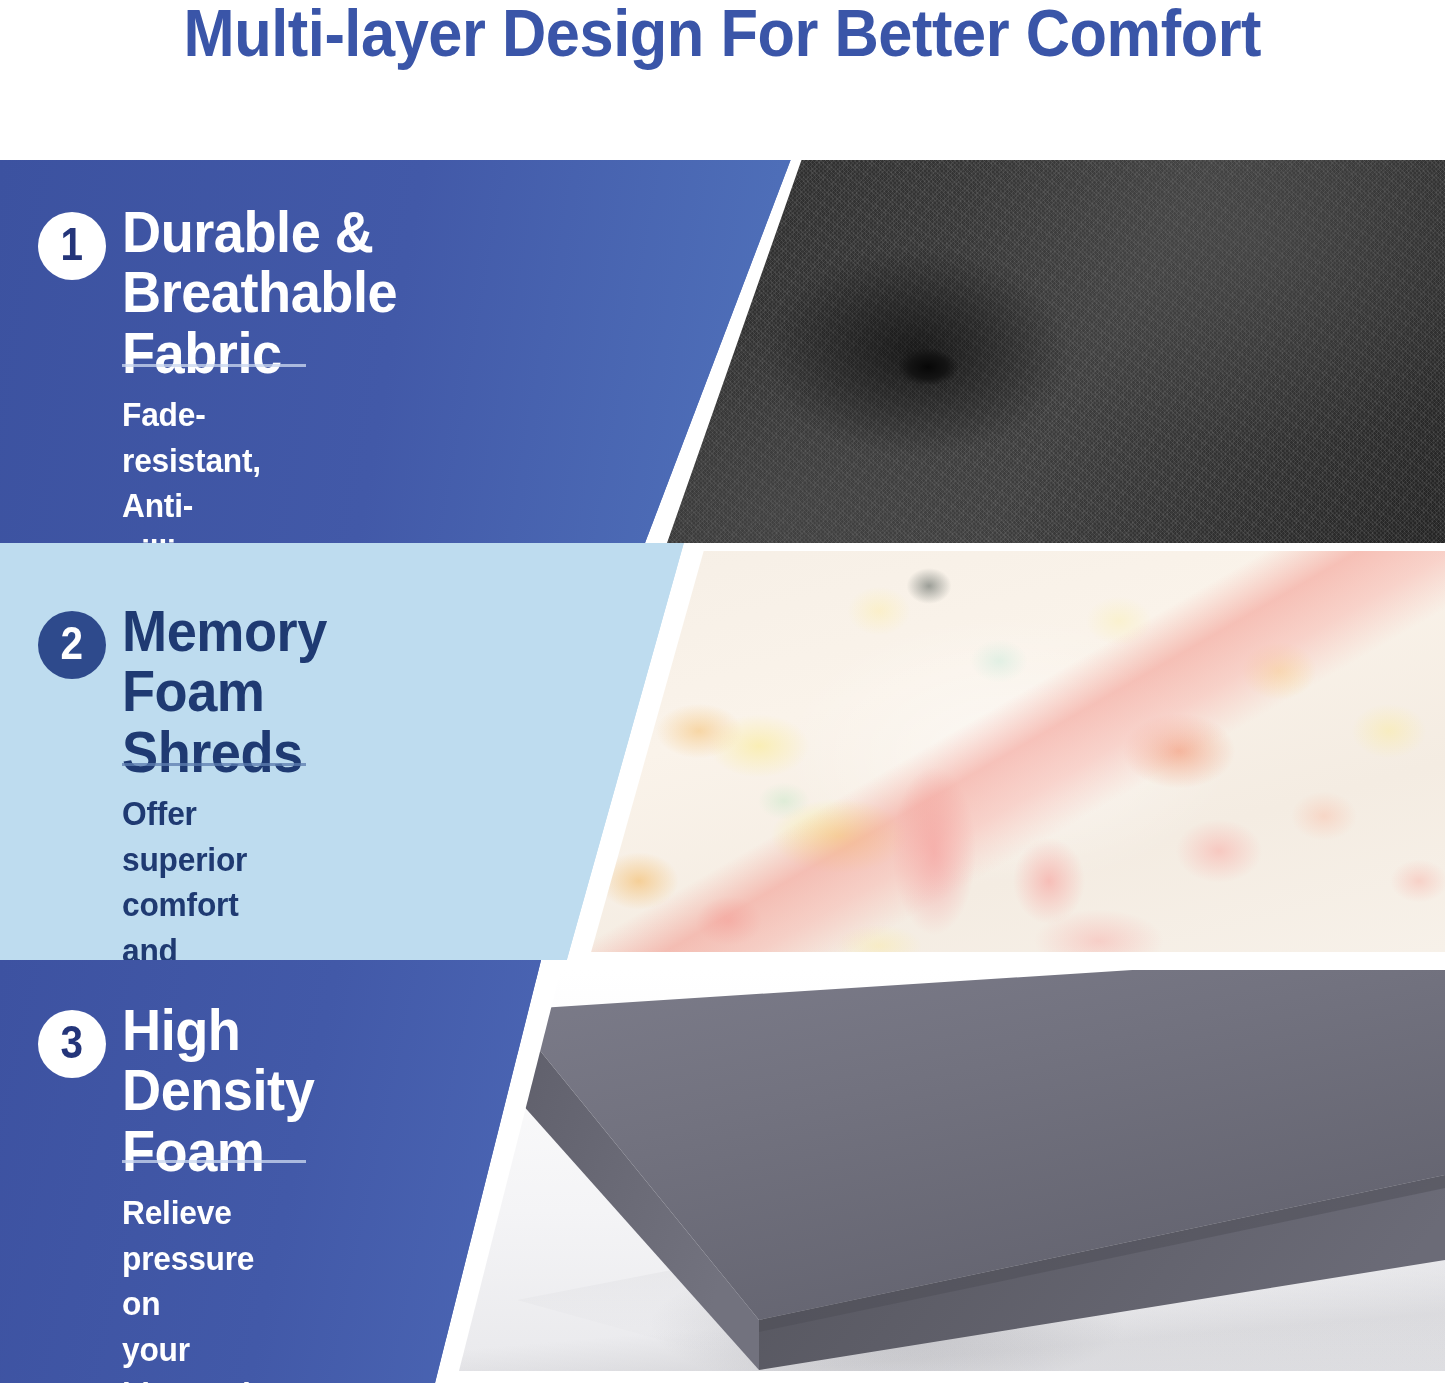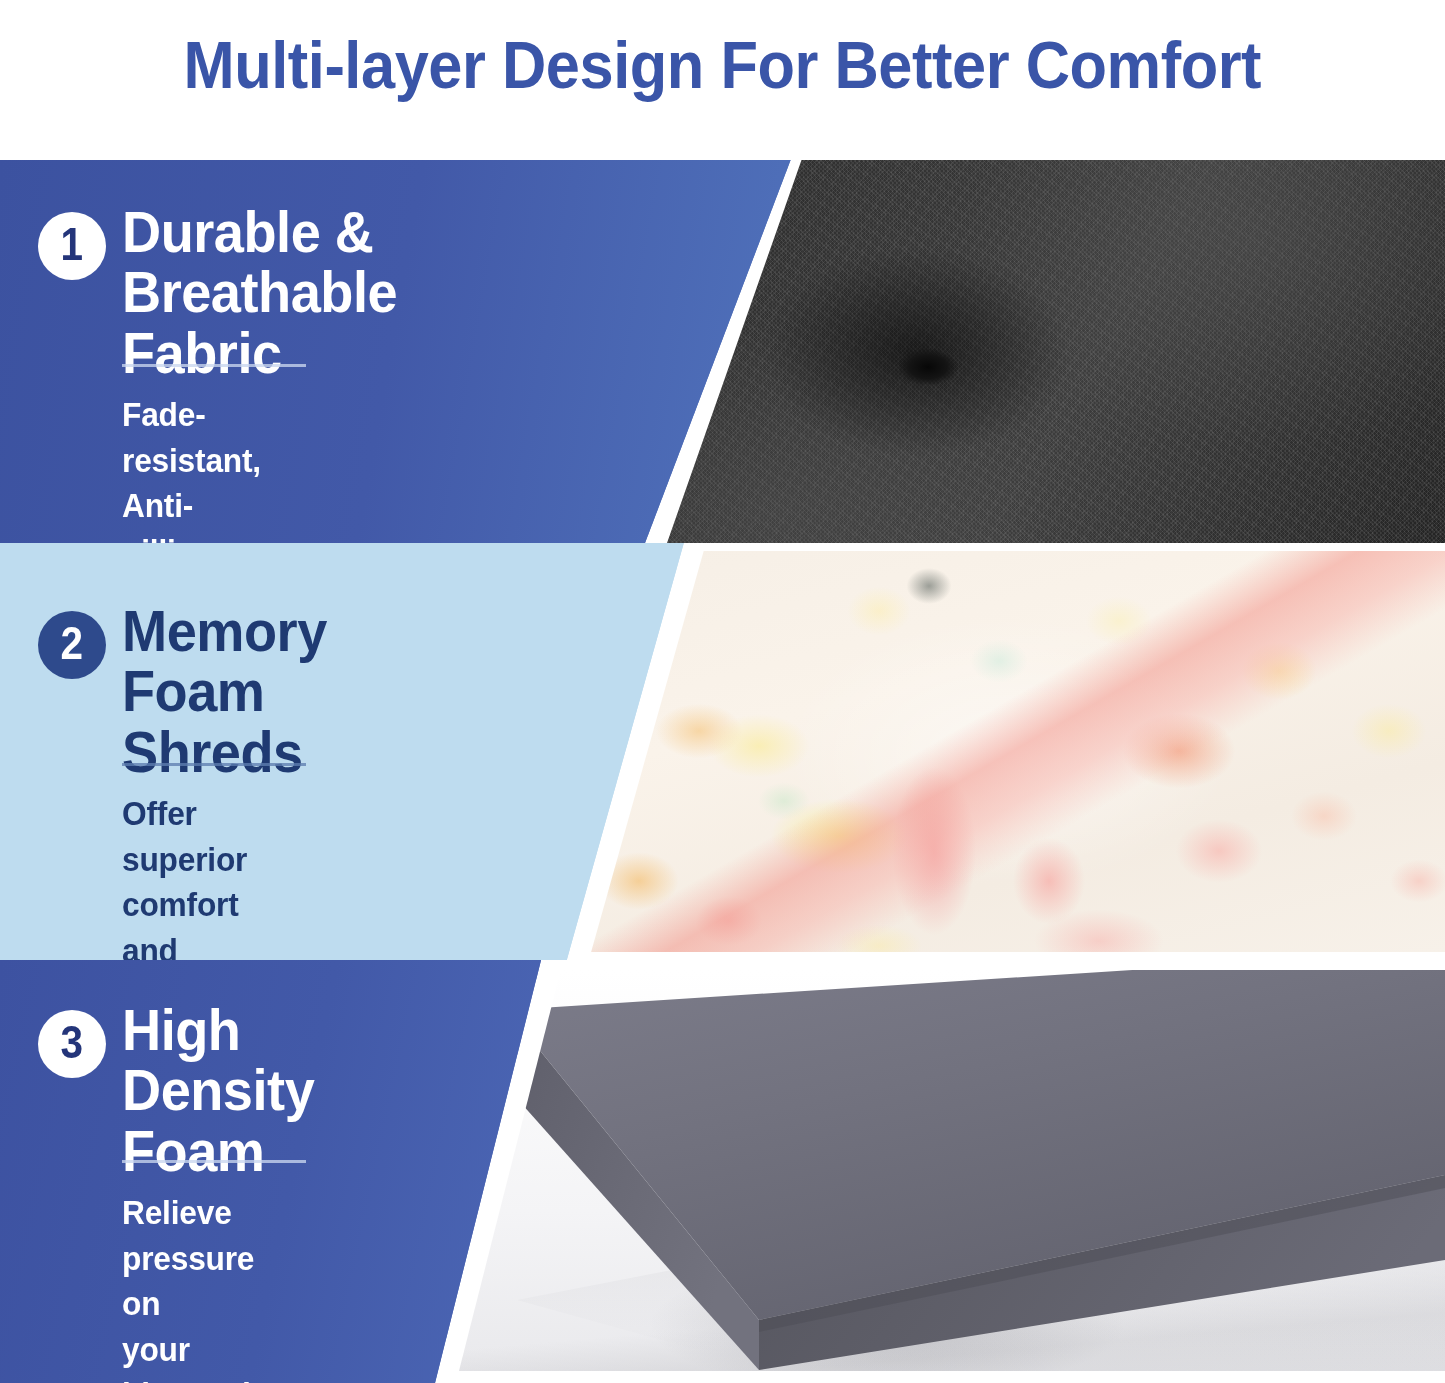--- a/index.html
+++ b/index.html
@@ -17,21 +17,21 @@
     background: #ffffff;
     overflow: hidden;
   }
 
   
   #title-bar {
     position: absolute;
     left: 0; top: 0;
     width: 1445px; height: 130px;
     display: flex;
-    align-items: center;
+    align-items: flex-start;
     justify-content: center;
   }
   #page-title {
     font-family: "Liberation Sans", sans-serif;
     font-weight: bold;
     font-size: 66px;
     letter-spacing: -0.5px;
     color: #3a55a8;
     white-space: nowrap;
     transform: scaleX(0.93);

